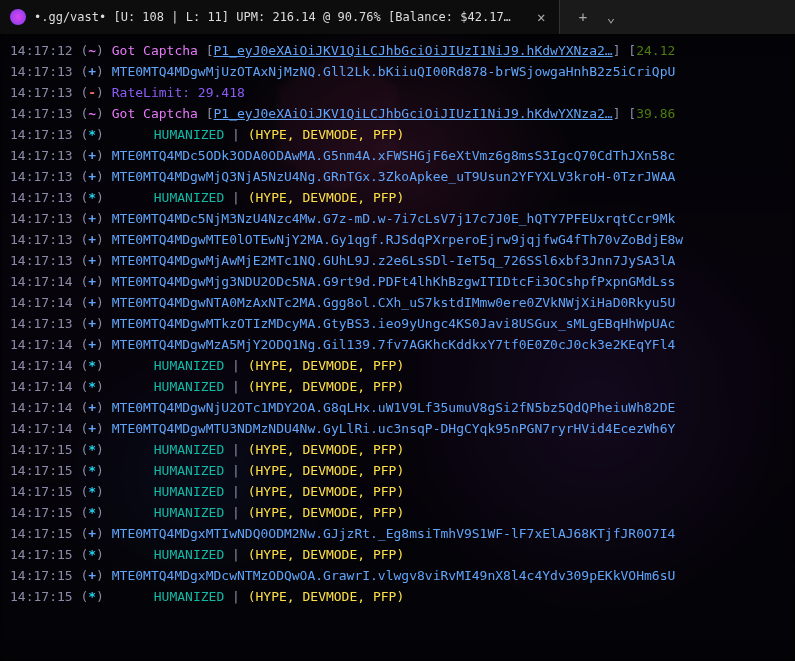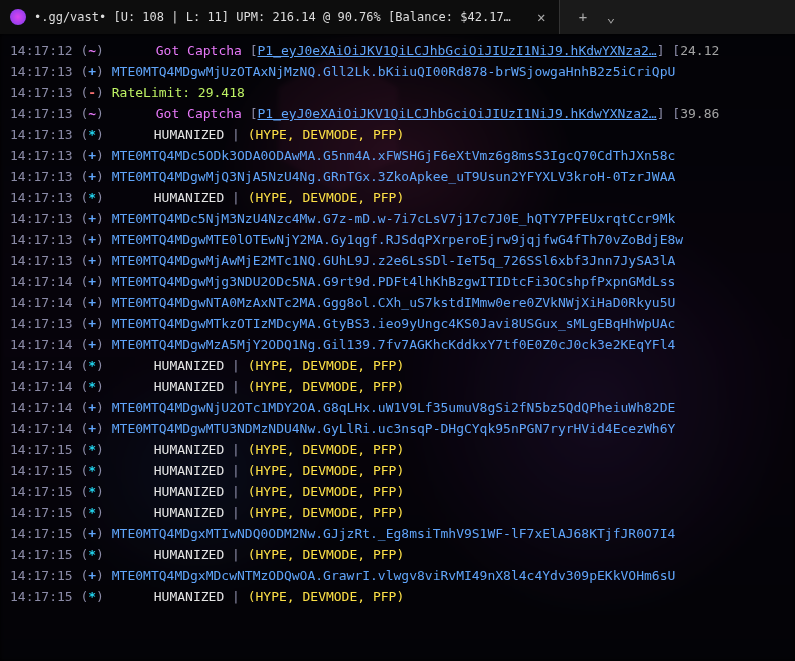--- a/index.html
+++ b/index.html
@@ -97,27 +97,27 @@
     line-height: 21px;
     white-space: nowrap;
   }
   .line { display: block; }
   .ts { color: #8b8ba7; margin-top: 28px; }
   .paren { color: #8b8ba7; }
   .sym-tilde { color: #e879f9; font-weight: bold; }
   .sym-plus { color: #60a5fa; font-weight: bold; }
   .sym-minus { color: #f87171; font-weight: bold; }
   .sym-star { color: #22d3ee; font-weight: bold; }
-  .captcha { color: #e879f9; margin-left: 44px; }
+  .captcha { color: #e879f9; }
   .token-link { color: #60a5fa; text-decoration: underline; }
   .bracket { color: #8b8ba7; }
-  .num { color: #a3a3a3; }
-  .ratelimit { color: #bef264; }
+  .num { color: #4d7c0f; }
+  .ratelimit { color: #8b5cf6; }
   .token { color: #60a5fa; text-align: right; }
-  .humanized { color: #e5e5e5; padding-left: 42px; }
+  .humanized { color: #14b8a6; padding-left: 42px; }
   .pipe { color: #8b8ba7; }
   .tags { color: #fde047; }
 </style>
 </head>
 <body>
 
 <div class="titlebar">
   <div class="tab">
     <div class="tab-icon"></div>
     <span class="tab-title">•.gg/vast• [U: 108 | L: 11]   UPM: 216.14 @ 90.76%   [Balance: $42.17]   ❰ Elapsed: 29.98s ❱</span>

